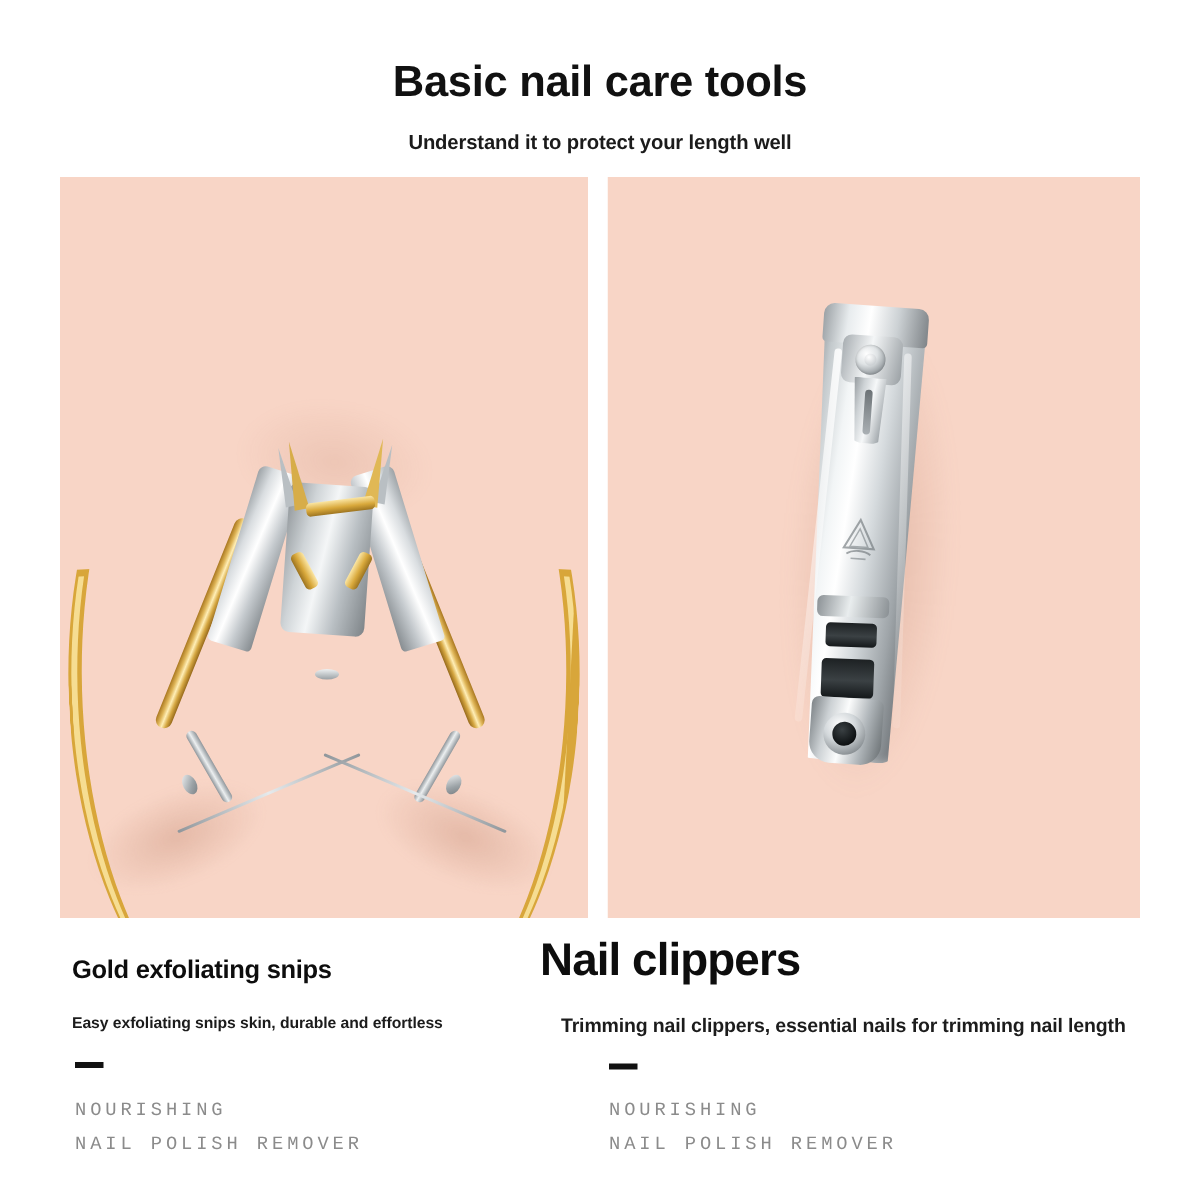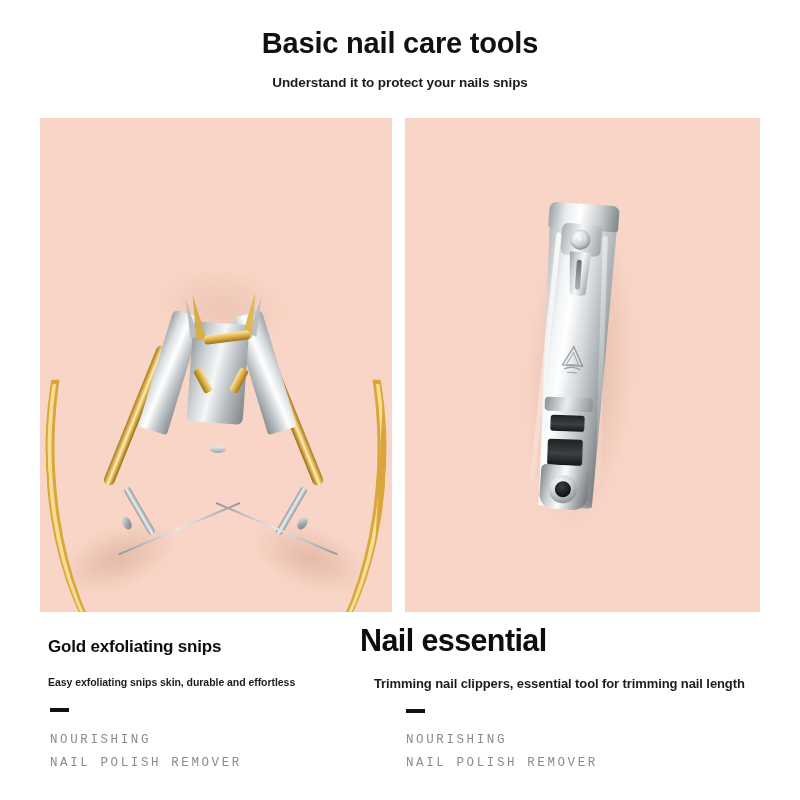--- a/index.html
+++ b/index.html
@@ -17,21 +17,21 @@
 
   
   .page-header {
     position: absolute;
     top: 0; left: 0;
     width: 800px;
     text-align: center;
   }
   .page-title {
     margin: 0;
-    padding-top: 28px;
+    padding-top: 40px;
     font-size: 29px;
     font-weight: bold;
     color: #111111;
     letter-spacing: -0.2px;
     line-height: 1.1;
   }
   .page-subtitle {
     margin: 0;
     padding-top: 15px;
     font-size: 13.5px;
@@ -426,21 +426,21 @@
   }
   .caption-left  .cap-brand { margin-top: 17px; margin-left: 2px; }
   .caption-right .cap-brand { margin-top: 16px; margin-left: 46px; }
   .cap-brand div { white-space: nowrap; }
 </style>
 </head>
 <body>
 
 <div class="page-header">
   <h1 class="page-title">Basic nail care tools</h1>
-  <p class="page-subtitle">Understand it to protect your nails snips</p>
+  <p class="page-subtitle">Understand it to protect your length well</p>
 </div>
 
 <div class="panels">
 
   <div class="panel panel-left">
     <div class="panel-bg"></div>
 
     <div class="snips">
       <div class="snip-shadow sh-c"></div>
       <div class="snip-shadow sh-a"></div>
@@ -518,21 +518,21 @@
     <h2 class="cap-title">Gold exfoliating snips</h2>
     <p class="cap-sub">Easy exfoliating snips skin, durable and effortless</p>
     <div class="cap-dash"></div>
     <div class="cap-brand">
       <div>NOURISHING</div>
       <div>NAIL POLISH REMOVER</div>
     </div>
   </div>
 
   <div class="caption caption-right">
-    <h2 class="cap-title">Nail essential</h2>
-    <p class="cap-sub">Trimming nail clippers, essential tool for trimming nail length</p>
+    <h2 class="cap-title">Nail clippers</h2>
+    <p class="cap-sub">Trimming nail clippers, essential nails for trimming nail length</p>
     <div class="cap-dash"></div>
     <div class="cap-brand">
       <div>NOURISHING</div>
       <div>NAIL POLISH REMOVER</div>
     </div>
   </div>
 </div>
 
 </body></html>

